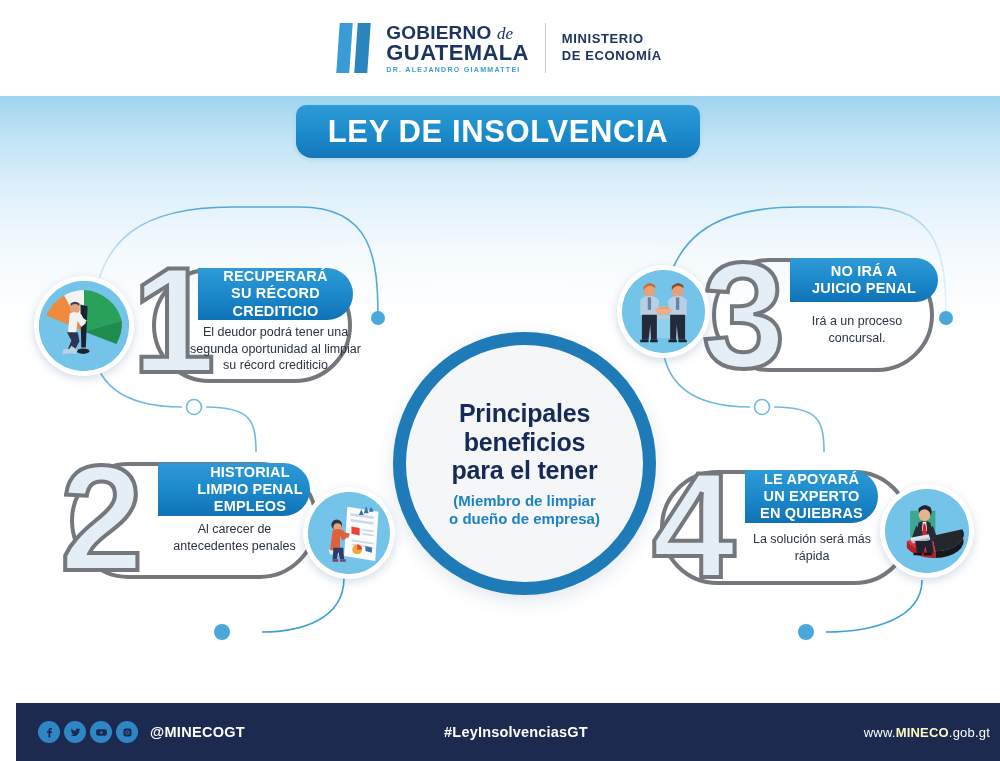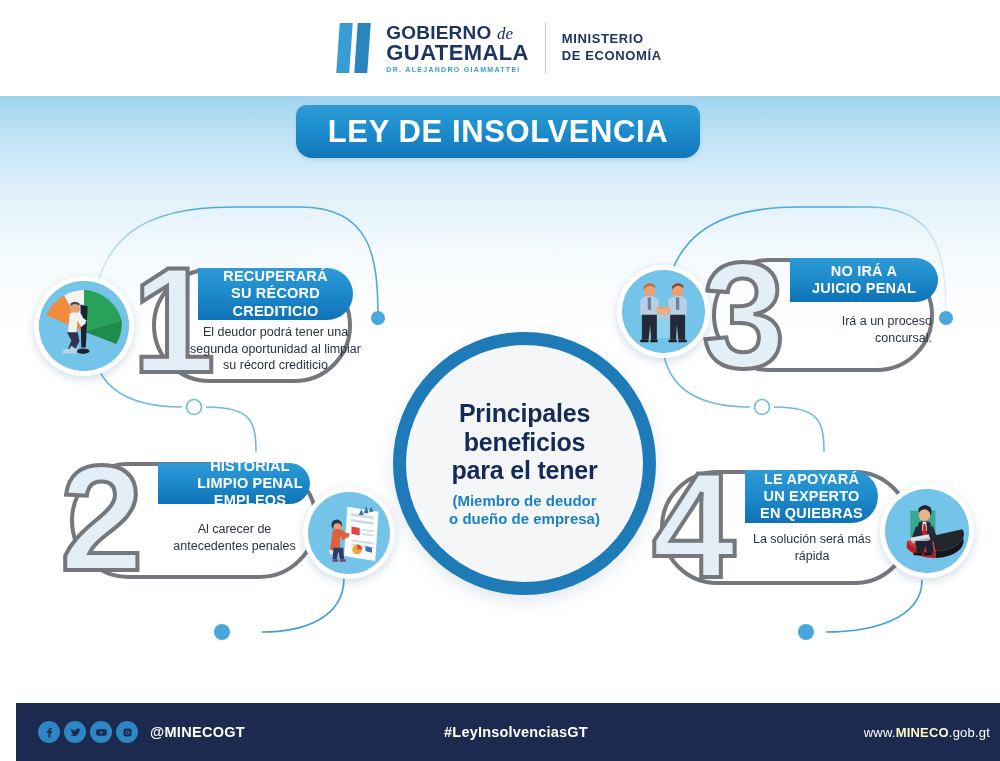--- a/index.html
+++ b/index.html
@@ -305,21 +305,21 @@
     <span id="title-banner-text">LEY DE INSOLVENCIA</span>
   </div>
 
   <div id="center-circle">
     <div id="center-main">
       <div>Principales</div>
       <div>beneficios</div>
       <div>para el tener</div>
     </div>
     <div id="center-sub">
-      <div>(Miembro de deudor</div>
+      <div>(Miembro de limpiar</div>
       <div>o dueño de empresa)</div>
     </div>
   </div>
 
   <div class="item">
     <div class="pill" style="left:152px; top:268px; width:200px; height:115px;"></div>
     <div class="numeral" style="left:132px; top:245px;">1</div>
     <div class="ribbon right-round" style="left:198px; top:268px; width:155px; height:52px;">
       <span>
         <span>RECUPERARÁ</span><br>
@@ -347,21 +347,21 @@
           <path d="M27 76 l9 -1 2 5 -12 1 z" fill="#b8d4e0"></path>
           <path d="M36 72 l7 5 -3 5 -7 -5 z" fill="#b8d4e0"></path>
         </svg>
       </div>
     </div>
   </div>
 
   <div class="item">
     <div class="pill" style="left:70px; top:462px; width:248px; height:117px;"></div>
     <div class="numeral" style="left:60px; top:443px;">2</div>
-    <div class="ribbon right-round" style="left:158px; top:463px; width:152px; height:41px;padding-left:32px;">
+    <div class="ribbon right-round" style="left:158px; top:463px; width:152px; height:53px;padding-left:32px;">
       <span>
         <span>HISTORIAL</span><br>
         <span>LIMPIO PENAL</span><br>
         <span>EMPLEOS</span>
       </span>
     </div>
     <div class="desc" style="left:162px; top:521px; width:145px;">Al carecer de antecedentes penales</div>
 
     <div class="illus" style="left:303px; top:487px; width:92px; height:92px;">
       <div class="disc">
@@ -398,21 +398,21 @@
 
   <div class="item">
     <div class="pill" style="left:712px; top:258px; width:222px; height:114px;"></div>
     <div class="numeral" style="left:702px; top:240px;">3</div>
     <div class="ribbon right-round" style="left:790px; top:258px; width:148px; height:44px;">
       <span>
         <span>NO IRÁ A</span><br>
         <span>JUICIO PENAL</span>
       </span>
     </div>
-    <div class="desc" style="left:782px; top:313px; width:150px;text-align:right;">Irá a un proceso concursal.</div>
+    <div class="desc" style="left:782px; top:313px; width:150px;">Irá a un proceso concursal.</div>
 
     <div class="illus" style="left:617px; top:265px; width:93px; height:93px;">
       <div class="disc">
         <svg viewBox="0 0 100 100">
           <circle cx="50" cy="50" r="50" fill="#74c3e8"></circle>
           <rect x="32" y="58" width="36" height="24" fill="#8fd0ef"></rect>
           <rect x="28" y="54" width="44" height="5" rx="1" fill="#b9c9d6"></rect>
           <rect x="31" y="59" width="2.5" height="24" fill="#9bacba"></rect>
           <rect x="66" y="59" width="2.5" height="24" fill="#9bacba"></rect>
 

